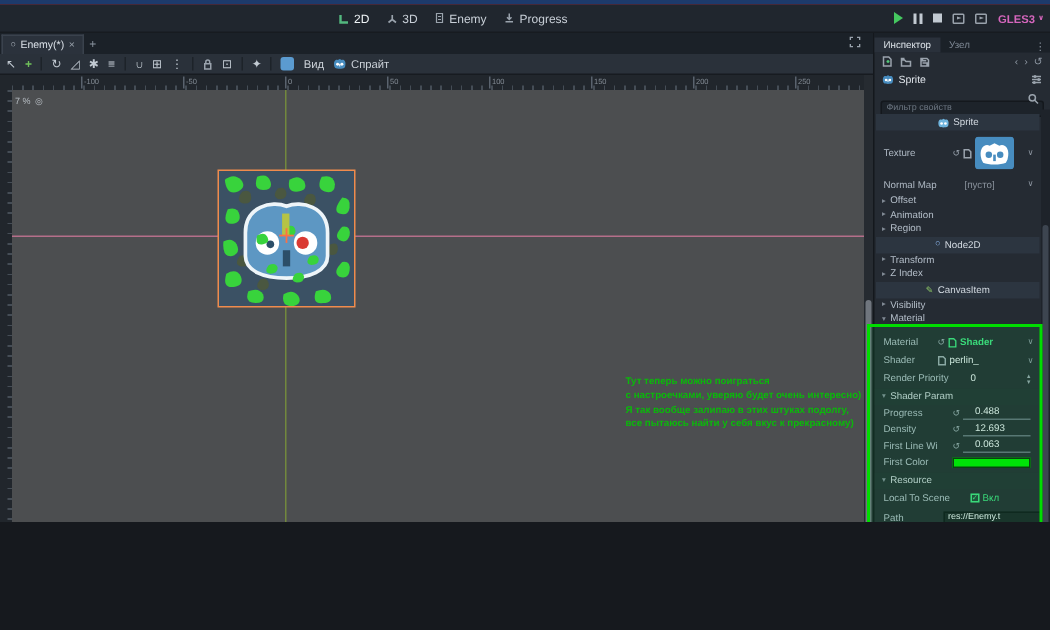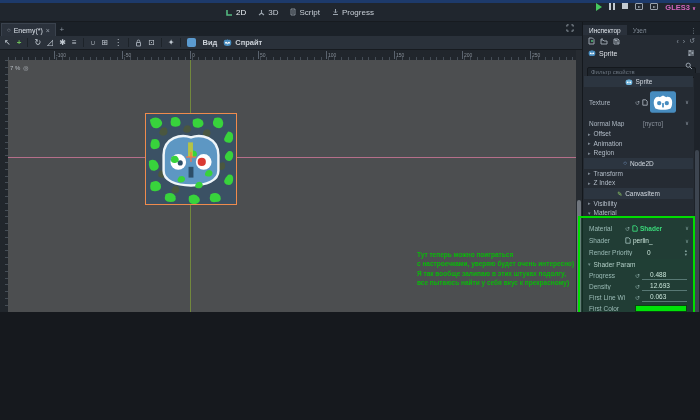--- a/index.html
+++ b/index.html
@@ -1,47 +1,47 @@
 <!DOCTYPE html>
 <html><head>
 <meta charset="utf-8">
 <style>
   html,body{margin:0;padding:0;background:#16191e;}
-  #app{position:relative;width:700px;height:312px;overflow:hidden;
+  #app{position:relative;width:700px;height:348px;overflow:hidden;
        font-family:"Liberation Sans","DejaVu Sans",sans-serif;
        background:#b91c1c;color:#c4ccd4;-webkit-font-smoothing:antialiased;}
   #app *{box-sizing:border-box;}
   .abs{position:absolute;}
 
   
   .topstrip{left:0;top:0;width:700px;height:3px;background:#1d3a6b;}
   .header{left:0;top:3px;width:700px;height:19px;background:#20262e;border-bottom:1px solid #171b20;}
   .ws{position:absolute;left:226px;top:0;height:18px;display:flex;align-items:center;gap:12px;}
   .wsbtn{display:flex;align-items:center;gap:3px;font-size:8px;color:#c8cfd7;cursor:default;}
   .wsbtn.active{color:#eef3f6;}
-  .run{position:absolute;right:4px;top:0;height:18px;display:flex;align-items:flex-start;gap:7px;}
+  .run{position:absolute;right:4px;top:0;height:18px;display:flex;align-items:center;gap:7px;}
   .playtri{width:0;height:0;border-left:6px solid #45c860;border-top:4px solid transparent;border-bottom:4px solid transparent;}
   .pausebars{width:6px;height:7px;border-left:2px solid #c2cad2;border-right:2px solid #c2cad2;}
   .stopsq{width:6px;height:6px;background:#c2cad2;}
   .clap{width:8px;height:7px;border:1px solid #99a2ac;border-radius:1px;position:relative;}
   .clap::after{content:"";position:absolute;left:2px;top:1.5px;width:0;height:0;border-left:3px solid #99a2ac;border-top:1.5px solid transparent;border-bottom:1.5px solid transparent;}
   .gles{display:flex;align-items:center;gap:2px;font-size:7.5px;color:#d566bd;font-weight:bold;}
 
   
   .tabbar{left:0;top:22px;width:582px;height:14px;background:#1b2128;display:flex;align-items:flex-end;}
   .scenetab{height:13px;margin-left:1px;padding:0 5px;background:#2b323c;border:1px solid #3a424d;border-bottom:none;
             display:flex;align-items:center;gap:3px;font-size:7px;color:#dbe1e8;}
   .tabplus{width:12px;height:13px;display:flex;align-items:center;justify-content:center;color:#8b95a0;font-size:8px;}
   .dfree{position:absolute;right:8px;top:2px;}
   .toolbar{left:0;top:36px;width:582px;height:14px;background:#2a313a;border-bottom:1px solid #171b20;
            display:flex;align-items:center;gap:6px;padding:0 4px;}
   .ticon{font-size:8px;color:#c2cad2;line-height:1;display:inline-block;}
   .ticon.green{color:#6fbf5a;font-weight:bold;}
   .sep{width:1px;height:9px;background:#1d2329;}
-  .menuitem{font-size:7.5px;color:#ccd2d9;display:flex;align-items:center;gap:3px;font-weight:bold;}
+  .menuitem{font-size:7.5px;color:#ccd2d9;display:flex;align-items:center;gap:3px;}
   .skelchip{width:9px;height:9px;background:#5b9bd0;border-radius:2px;}
 
   
   .corner{left:0;top:50px;width:8px;height:10px;background:#21262c;}
   .rtop{left:8px;top:50px;width:568px;height:10px;background:#21262c;
         background-image:repeating-linear-gradient(90deg,#454d56 0 1px,transparent 1px 6.8px);
         background-size:100% 3px;background-position:0 7px;background-repeat:no-repeat;}
   .rlab{position:absolute;top:1px;font-size:5px;color:#858d96;border-left:1px solid #5a636e;height:8px;padding-left:1px;line-height:8px;}
   .rleft{left:0;top:60px;width:8px;height:354px;background:#21262c;
         background-image:repeating-linear-gradient(180deg,#454d56 0 1px,transparent 1px 6.8px);
@@ -128,21 +128,21 @@
       <div class="wsbtn">
         <svg width="7" height="7" viewBox="0 0 7 7">
             <path d="M3.5,1 V4 M3.5,4 L1,6 M3.5,4 L6,6" stroke="#9aa3ad" stroke-width="1.1" fill="none"></path>
           </svg>
         <span>3D</span>
       </div>
       <div class="wsbtn">
         <svg width="6" height="8" viewBox="0 0 6 8">
             <path d="M1,1 H5 V7 H1 Z M2,3 H4 M2,5 H4" stroke="#9aa3ad" stroke-width="0.8" fill="none"></path>
           </svg>
-        <span>Script</span>
+        <span>Enemy</span>
       </div>
       <div class="wsbtn">
         <svg width="7" height="8" viewBox="0 0 7 8">
             <path d="M3.5,1 V4.5 M2,3.5 L3.5,5 5,3.5 M1,6.5 H6" stroke="#9aa3ad" stroke-width="1" fill="none"></path>
           </svg>
         <span>Progress</span>
       </div>
     </div>
     <div class="run">
       <span class="playtri"></span>

